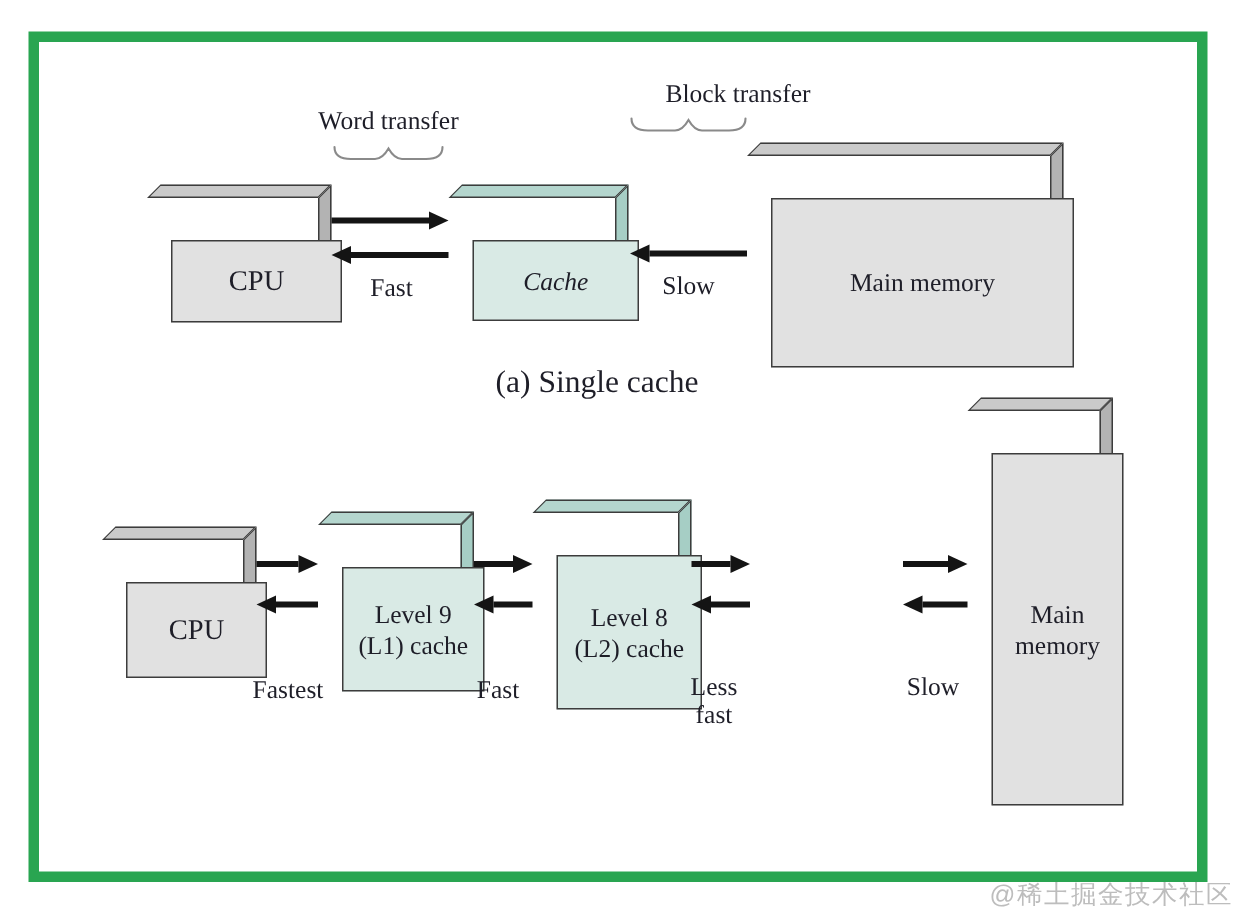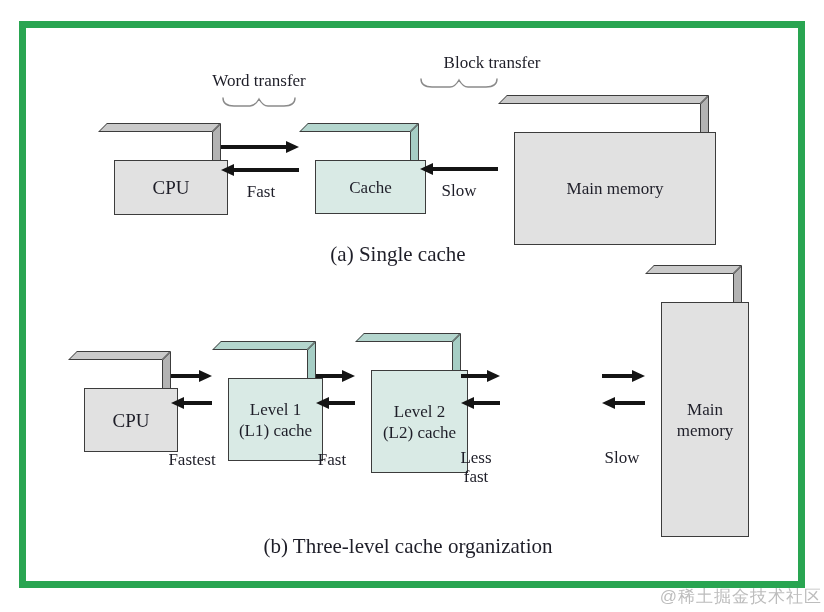--- a/index.html
+++ b/index.html
@@ -61,21 +61,21 @@
   </svg>
 
   <div class="box3d gray" style="left:98px;top:132px;width:114px;height:55px;">
     <div class="face topface"></div>
     <div class="face sideface"></div>
     <div class="face front">
       <div class="cpu-label">CPU</div>
     </div>
   </div>
 
-  <div class="box3d teal" style="left:299px;top:132px;width:111px;height:54px;">
+  <div class="box3d teal" style="left:299px;top:132px;width:111px;height:54px;font-style:italic;">
     <div class="face topface"></div>
     <div class="face sideface"></div>
     <div class="face front">
       <div>Cache</div>
     </div>
   </div>
 
   <div class="box3d gray" style="left:498px;top:104px;width:202px;height:113px;">
     <div class="face topface"></div>
     <div class="face sideface"></div>
@@ -98,30 +98,30 @@
     <div class="face sideface"></div>
     <div class="face front">
       <div class="cpu-label">CPU</div>
     </div>
   </div>
 
   <div class="box3d teal" style="left:212px;top:350px;width:95px;height:83px;">
     <div class="face topface"></div>
     <div class="face sideface"></div>
     <div class="face front">
-      <div>Level 1</div>
+      <div>Level 9</div>
       <div>(L1) cache</div>
     </div>
   </div>
 
   <div class="box3d teal" style="left:355px;top:342px;width:97px;height:103px;">
     <div class="face topface"></div>
     <div class="face sideface"></div>
     <div class="face front">
-      <div>Level 2</div>
+      <div>Level 8</div>
       <div>(L2) cache</div>
     </div>
   </div>
 
 
   <div class="box3d gray" style="left:645px;top:274px;width:88px;height:235px;">
     <div class="face topface"></div>
     <div class="face sideface"></div>
     <div class="face front">
       <div>Main</div>
@@ -139,16 +139,15 @@
   <div class="arrow l" style="left:615px;top:401px;width:30px;"></div>
 
   <div class="lbl" style="left:192px;top:450px;">Fastest</div>
   <div class="lbl" style="left:332px;top:450px;">Fast</div>
   <div class="lbl lbl2" style="left:476px;top:448px;">
     <div>Less</div>
     <div>fast</div>
   </div>
   <div class="lbl" style="left:622px;top:448px;">Slow</div>
 
-  <div class="caption" style="left:408px;top:534px;">(b) Three-level cache organization</div>
 
   <div class="watermark">@稀土掘金技术社区</div>
 </div>
 
 </body></html>

